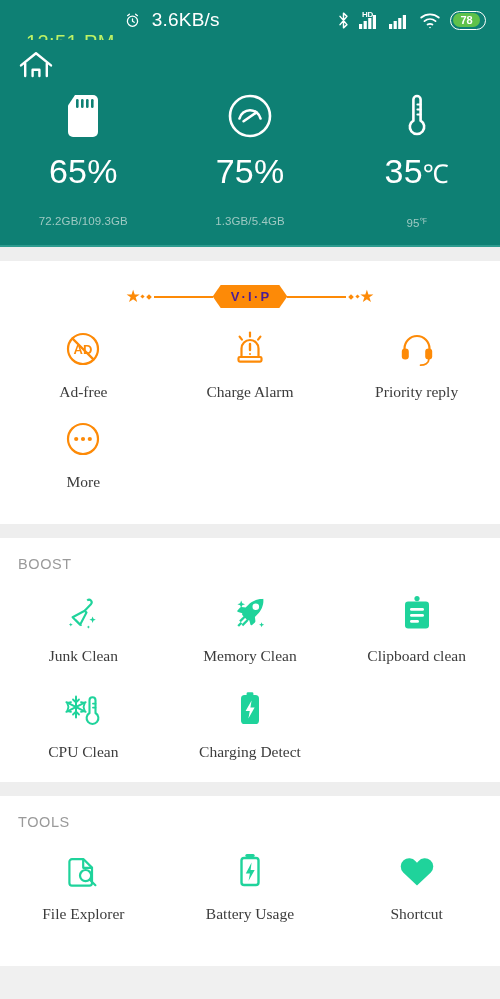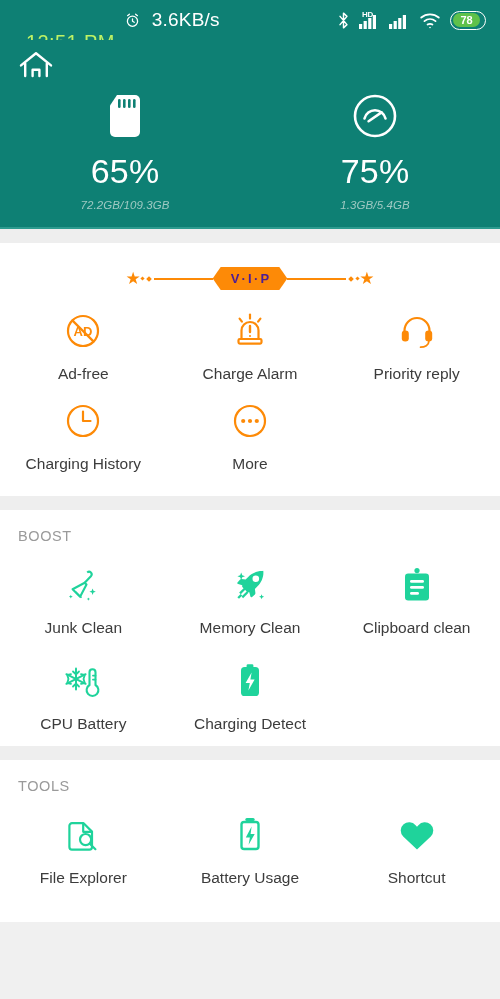--- a/index.html
+++ b/index.html
@@ -129,23 +129,22 @@
     font-size: 34px;
     font-weight: 400;
     line-height: 1;
     margin-top: 12px;
     letter-spacing: 0.2px;
   }
   .stat-value .unit { font-size: 26px; }
   .stat-sub {
     color: #9fc9c3;
     font-size: 11.5px;
-    margin-top: 11px;
+    margin-top: 27px;
     letter-spacing: 0.1px;
-    font-style: italic;
   }
   .stat-sub .deg { font-size: 8.5px; vertical-align: 3px; }
   .header-underline {
     height: 2px;
     background: #2d9b8f;
   }
 
   
   .gap {
     height: 14px;
@@ -199,21 +198,21 @@
   
   .section-title {
     color: #9a9a9a;
     font-size: 14.5px;
     letter-spacing: 0.6px;
     padding: 18px 0 4px 18px;
   }
   .grid {
     display: flex;
     flex-wrap: wrap;
-    padding-bottom: 6px;
+    padding-bottom: 14px;
   }
   .cell {
     width: 33.3333%;
     box-sizing: border-box;
     display: flex;
     flex-direction: column;
     align-items: center;
     padding: 14px 2px 8px 2px;
   }
   .cell-icon {
@@ -221,23 +220,24 @@
     display: flex;
     align-items: center;
     justify-content: center;
   }
   .cell-label {
     margin-top: 11px;
     font-size: 15.5px;
     color: #3c3c3c;
     text-align: center;
     line-height: 1.1;
+    font-family: Liberation Serif, serif;
   }
   .vip-grid .cell { padding-top: 10px; padding-bottom: 6px; }
-  .vip-grid { padding-bottom: 18px; }
+  .vip-grid { padding-bottom: 28px; }
   svg { display: block; }
 </style>
 </head>
 <body>
 
 <div class="phone">
 
   <div class="statusbar">
     <div class="sb-left">
       <span class="sb-time">12:51 PM</span>
@@ -324,20 +324,34 @@
           <svg width="46" height="46" viewBox="0 0 46 46" fill="none" stroke="#ffffff" stroke-width="2.6">
             <circle cx="23" cy="23" r="20"></circle>
             <path d="M12.5 25.5a10.8 10.8 0 0 1 21 0" stroke-linecap="round"></path>
             <path d="M16.6 28.2 29.5 19.4" stroke-linecap="round"></path>
           </svg>
         </div>
         <div class="stat-value">75%</div>
         <div class="stat-sub">1.3GB/5.4GB</div>
       </div>
 
+      <div class="stat">
+        <div class="stat-icon">
+          <svg width="24" height="48" viewBox="0 0 24 48" fill="none" stroke="#ffffff" stroke-width="2.6">
+            <path d="M15.6 28.6V7.6a3.6 3.6 0 0 0-7.2 0v21a7.2 7.2 0 1 0 7.2 0z"></path>
+            <path d="M15.6 12.6h-3.2M15.6 17.6h-3.2M15.6 22.6h-3.2" stroke-width="2" stroke-linecap="round"></path>
+          </svg>
+        </div>
+        <div class="stat-value">
+          <span>35</span><span class="unit">℃</span>
+        </div>
+        <div class="stat-sub">
+          <span>95</span><span class="deg">℉</span>
+        </div>
+      </div>
 
     </div>
   </div>
   <div class="header-underline"></div>
 
   <div class="gap"></div>
 
   <div class="card">
     <div class="vip-banner">
       <span class="vip-star">★</span>
@@ -388,29 +402,20 @@
           <svg width="38" height="38" viewBox="0 0 38 38" fill="none" stroke="#fd8a07" stroke-width="2.2">
             <path d="M6.5 22v-3.5a12.5 12.5 0 0 1 25 0V22" stroke-linecap="round"></path>
             <rect x="3.8" y="18.5" width="7" height="11" rx="3.3" fill="#fd8a07" stroke="none"></rect>
             <rect x="27.2" y="18.5" width="7" height="11" rx="3.3" fill="#fd8a07" stroke="none"></rect>
             <path d="M30.8 29.6c0 3.6-4 5.6-8.2 5.6" stroke-width="1.8" stroke-linecap="round"></path>
           </svg>
         </div>
         <div class="cell-label">Priority reply</div>
       </div>
 
-      <div class="cell">
-        <div class="cell-icon">
-          <svg width="38" height="38" viewBox="0 0 38 38" fill="none" stroke="#fd8a07" stroke-width="2.2">
-            <circle cx="19" cy="19" r="15"></circle>
-            <path d="M19 9.5V19h7.5" stroke-linecap="round" stroke-linejoin="round"></path>
-          </svg>
-        </div>
-        <div class="cell-label">Charging History</div>
-      </div>
 
       <div class="cell">
         <div class="cell-icon">
           <svg width="38" height="38" viewBox="0 0 38 38" fill="none" stroke="#fd8a07" stroke-width="2.2">
             <circle cx="19" cy="19" r="15"></circle>
             <circle cx="12.2" cy="19" r="2.1" fill="#fd8a07" stroke="none"></circle>
             <circle cx="19" cy="19" r="2.1" fill="#fd8a07" stroke="none"></circle>
             <circle cx="25.8" cy="19" r="2.1" fill="#fd8a07" stroke="none"></circle>
           </svg>
         </div>
@@ -484,21 +489,21 @@
               <path d="M11 26.5 14 23.5 17 26.5" stroke-width="1.8"></path>
               <path d="M6.4 18.6 5.2 14.9 9 14.2" stroke-width="1.8"></path>
               <path d="M21.6 19.4 22.8 23.1 19 23.8" stroke-width="1.8"></path>
               <path d="M21.6 18.6 22.8 14.9 19 14.2" stroke-width="1.8"></path>
               <path d="M6.4 19.4 5.2 23.1 9 23.8" stroke-width="1.8"></path>
             </g>
             <path d="M33.5 25V12.2a3 3 0 0 0-6 0V25a5.9 5.9 0 1 0 6 0z" stroke-width="2.1"></path>
             <path d="M33.5 15.6h-2.6M33.5 19.6h-2.6" stroke-width="1.7" stroke-linecap="round"></path>
           </svg>
         </div>
-        <div class="cell-label">CPU Battery</div>
+        <div class="cell-label">CPU Clean</div>
       </div>
 
       <div class="cell">
         <div class="cell-icon">
           <svg width="40" height="40" viewBox="0 0 40 40">
             <rect x="11" y="6" width="18" height="29" rx="3.6" fill="#1fd39b"></rect>
             <rect x="16.6" y="3.2" width="6.8" height="3.4" rx="1.4" fill="#1fd39b"></rect>
             <path d="M21.6 11.5 15.6 22h4.2l-1.4 7.5 6.2-11h-4.2z" fill="#ffffff"></path>
           </svg>
         </div>

